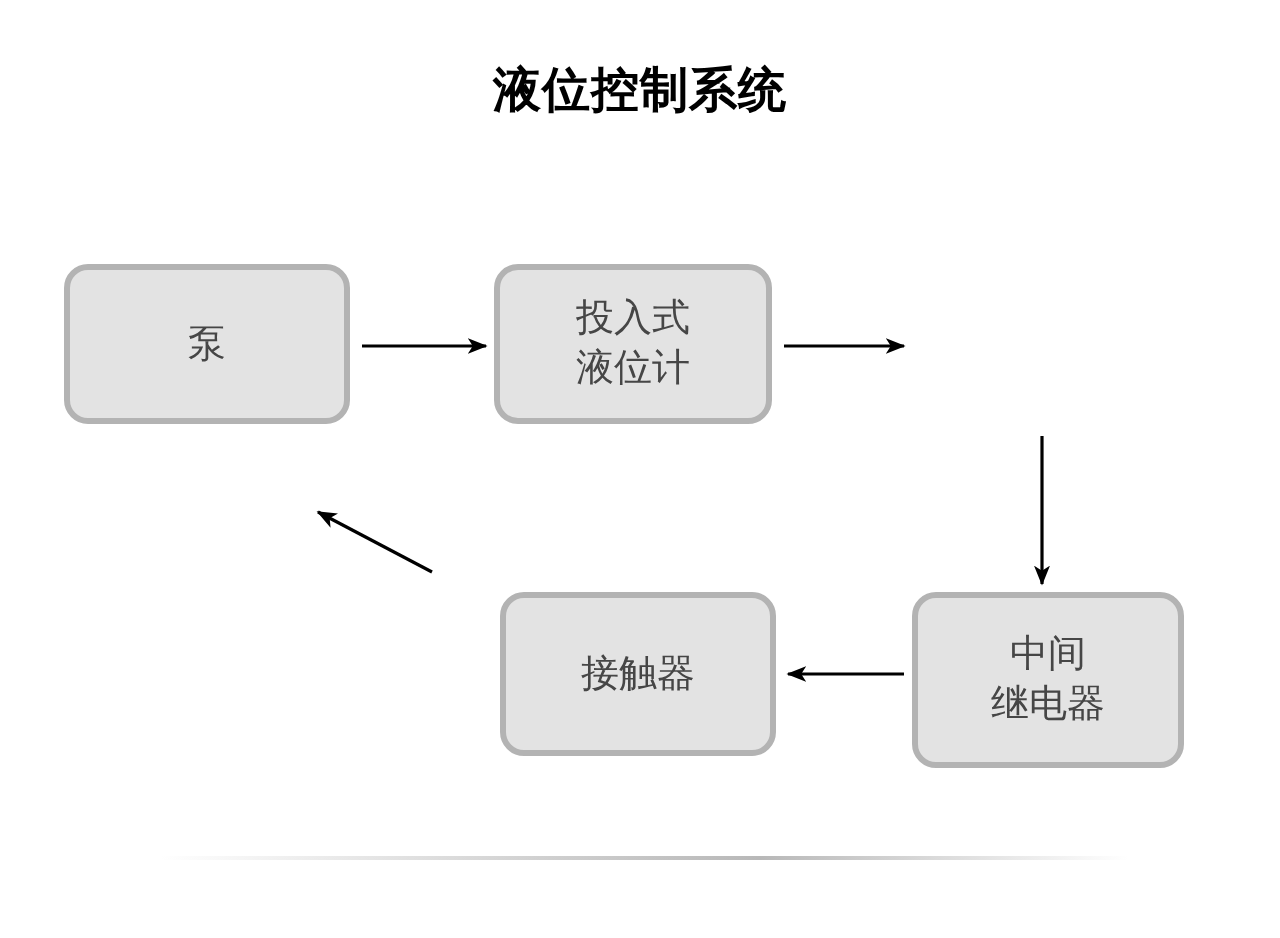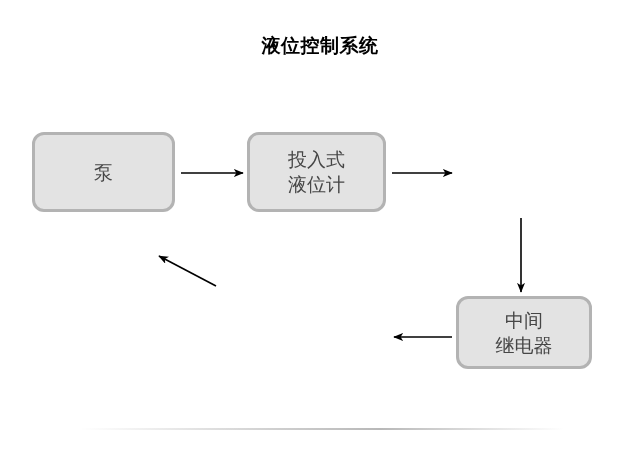--- a/index.html
+++ b/index.html
@@ -23,21 +23,21 @@
     height: 469px;
   }
 
   
   .diagram-title {
     position: absolute;
     left: 0;
     top: 27px;
     width: 640px;
     text-align: center;
-    font-size: 19px;
+    font-size: 24px;
     font-weight: bold;
     color: #000000;
     letter-spacing: 0.5px;
     line-height: 36px;
     white-space: nowrap;
   }
 
   
   .node {
     position: absolute;
@@ -52,21 +52,21 @@
     color: #464646;
     font-size: 19px;
     line-height: 25px;
     white-space: pre-line;
   }
 
   #node-pump      { left: 32px;  top: 132px; width: 143px; height: 80px; }
   #node-gauge     { left: 247px; top: 132px; width: 139px; height: 80px; }
   #node-meter     { left: 456px; top: 132px; width: 131px; height: 80px; }
   #node-contactor { left: 250px; top: 296px; width: 138px; height: 82px; }
-  #node-relay     { left: 456px; top: 296px; width: 136px; height: 73px; }
+  #node-relay     { left: 456px; top: 296px; width: 136px; height: 88px; }
 
   
   #arrows {
     position: absolute;
     left: 0;
     top: 0;
     width: 640px;
     height: 469px;
     pointer-events: none;
   }
@@ -119,19 +119,20 @@
       <line x1="216" y1="286" x2="159" y2="256" stroke="#000000" stroke-width="1.6" marker-end="url(#ah)"></line>
     </g>
   </svg>
 
   <div class="node" id="node-pump">泵</div>
 
   <div class="node" id="node-gauge">投入式
 液位计</div>
 
 
+  <div class="node" id="node-contactor">接触器</div>
 
   <div class="node" id="node-relay">中间
 继电器</div>
 
   <div class="divider"></div>
 
 </div>
 
 </body></html>

